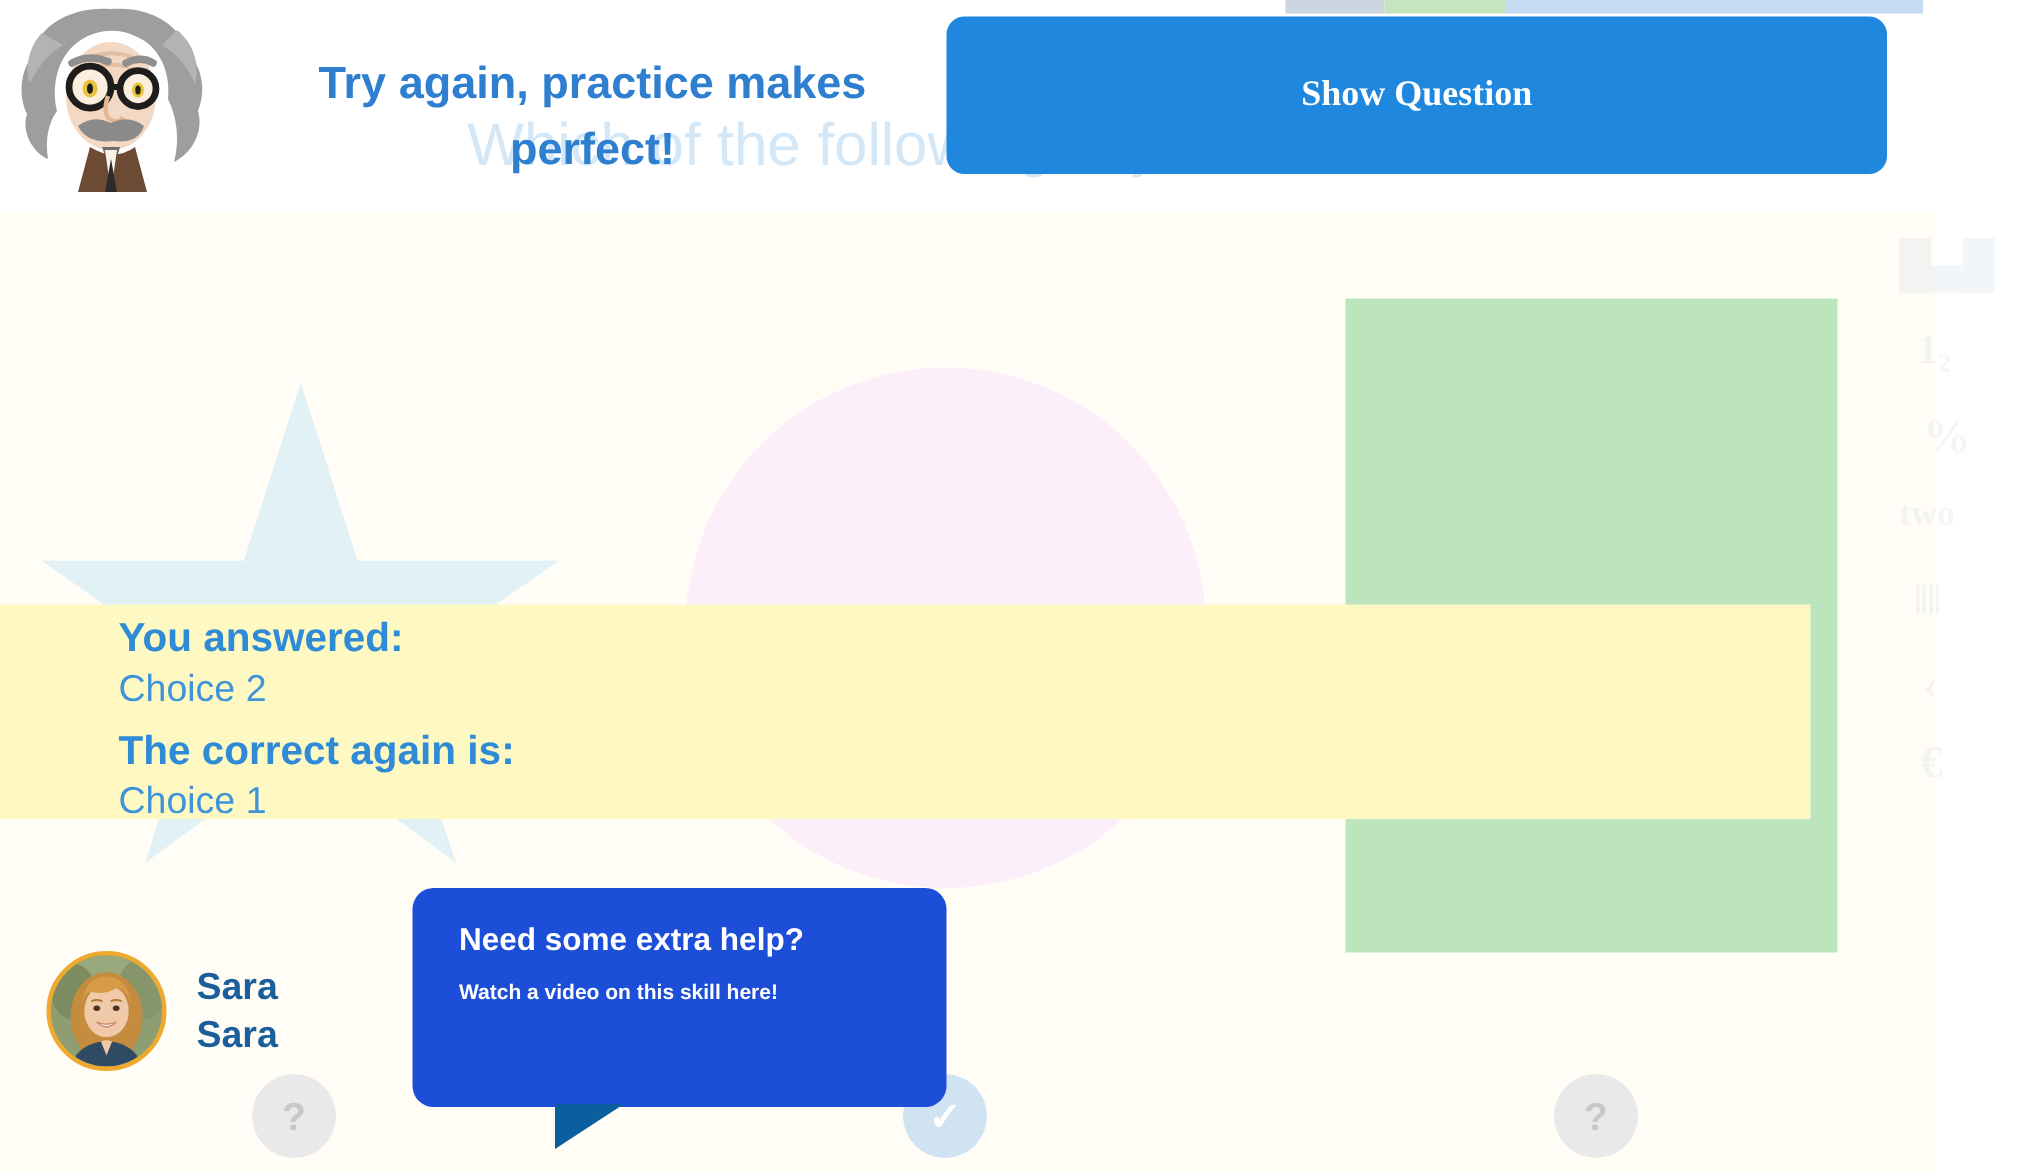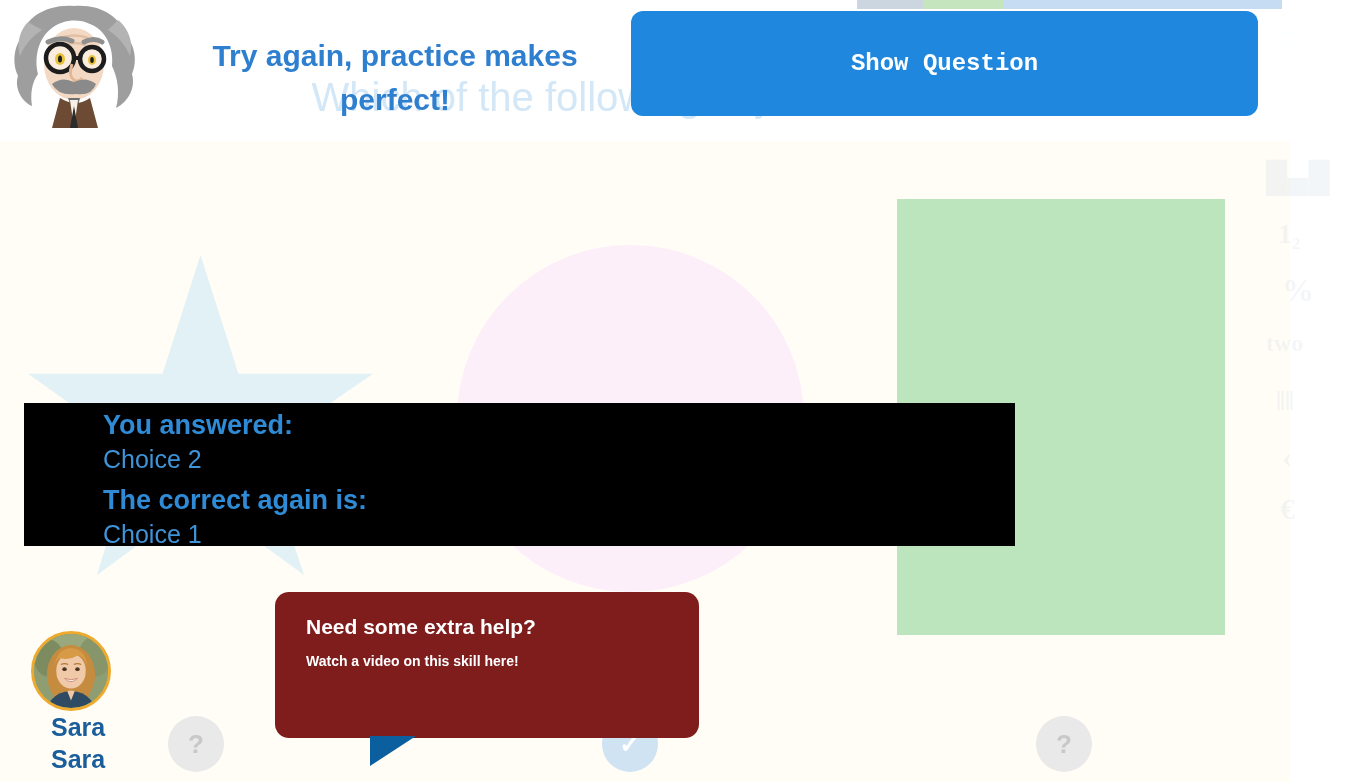--- a/index.html
+++ b/index.html
@@ -139,21 +139,21 @@
     line-height: 1.48;
     margin-top: 28px;
   }
 
   
   .btn {
     position: absolute;
     border: none;
     border-radius: 12px;
     color: #ffffff;
-    font-family: Liberation Mono, monospace;
+    font-family: Liberation Serif, serif;
     font-size: 24px;
     font-weight: bold;
     cursor: pointer;
     display: flex;
     align-items: center;
     justify-content: center;
     padding: 0;
   }
   .btn-show-question {
     left: 631px;
@@ -168,25 +168,24 @@
     width: 627px;
     height: 105px;
     background: #00b303;
   }
 
   
   .answer-panel {
     position: absolute;
     left: 0;
     top: 403px;
-    width: 991px;
+    width: 1207px;
     height: 143px;
-    background: #000000;
+    background: #fef9c3;
     padding: 0;
-    margin-left: 24px;
   }
   .answer-block { position: absolute; left: 79px; }
   .ab-1 { top: 6px; }
   .ab-2 { top: 81px; }
   .answer-label {
     font-size: 27px;
     font-weight: bold;
     color: #2f8bd6;
     line-height: 1.2;
     margin: 0;
@@ -199,23 +198,23 @@
     line-height: 1.45;
     margin: 0;
     white-space: nowrap;
   }
 
   
   .help-bubble {
     position: absolute;
     left: 275px;
     top: 592px;
-    width: 424px;
+    width: 356px;
     height: 146px;
-    background: #7f1d1d;
+    background: #1d4ed8;
     border-radius: 14px;
     color: #ffffff;
     cursor: pointer;
   }
   .help-bubble::after {
     content: "";
     position: absolute;
     left: 95px;
     bottom: -28px;
     width: 0;
@@ -244,21 +243,21 @@
   }
 
   
   .user-badge {
     position: absolute;
     left: 31px;
     top: 631px;
     width: 220px;
     height: 86px;
     display: flex;
-    flex-direction: column;
+    align-items: center;
   }
   .avatar {
     width: 80px;
     height: 80px;
     border-radius: 50%;
     border: 3px solid #edaa2e;
     box-sizing: border-box;
     overflow: hidden;
     flex: 0 0 auto;
     background: #87a06a;

